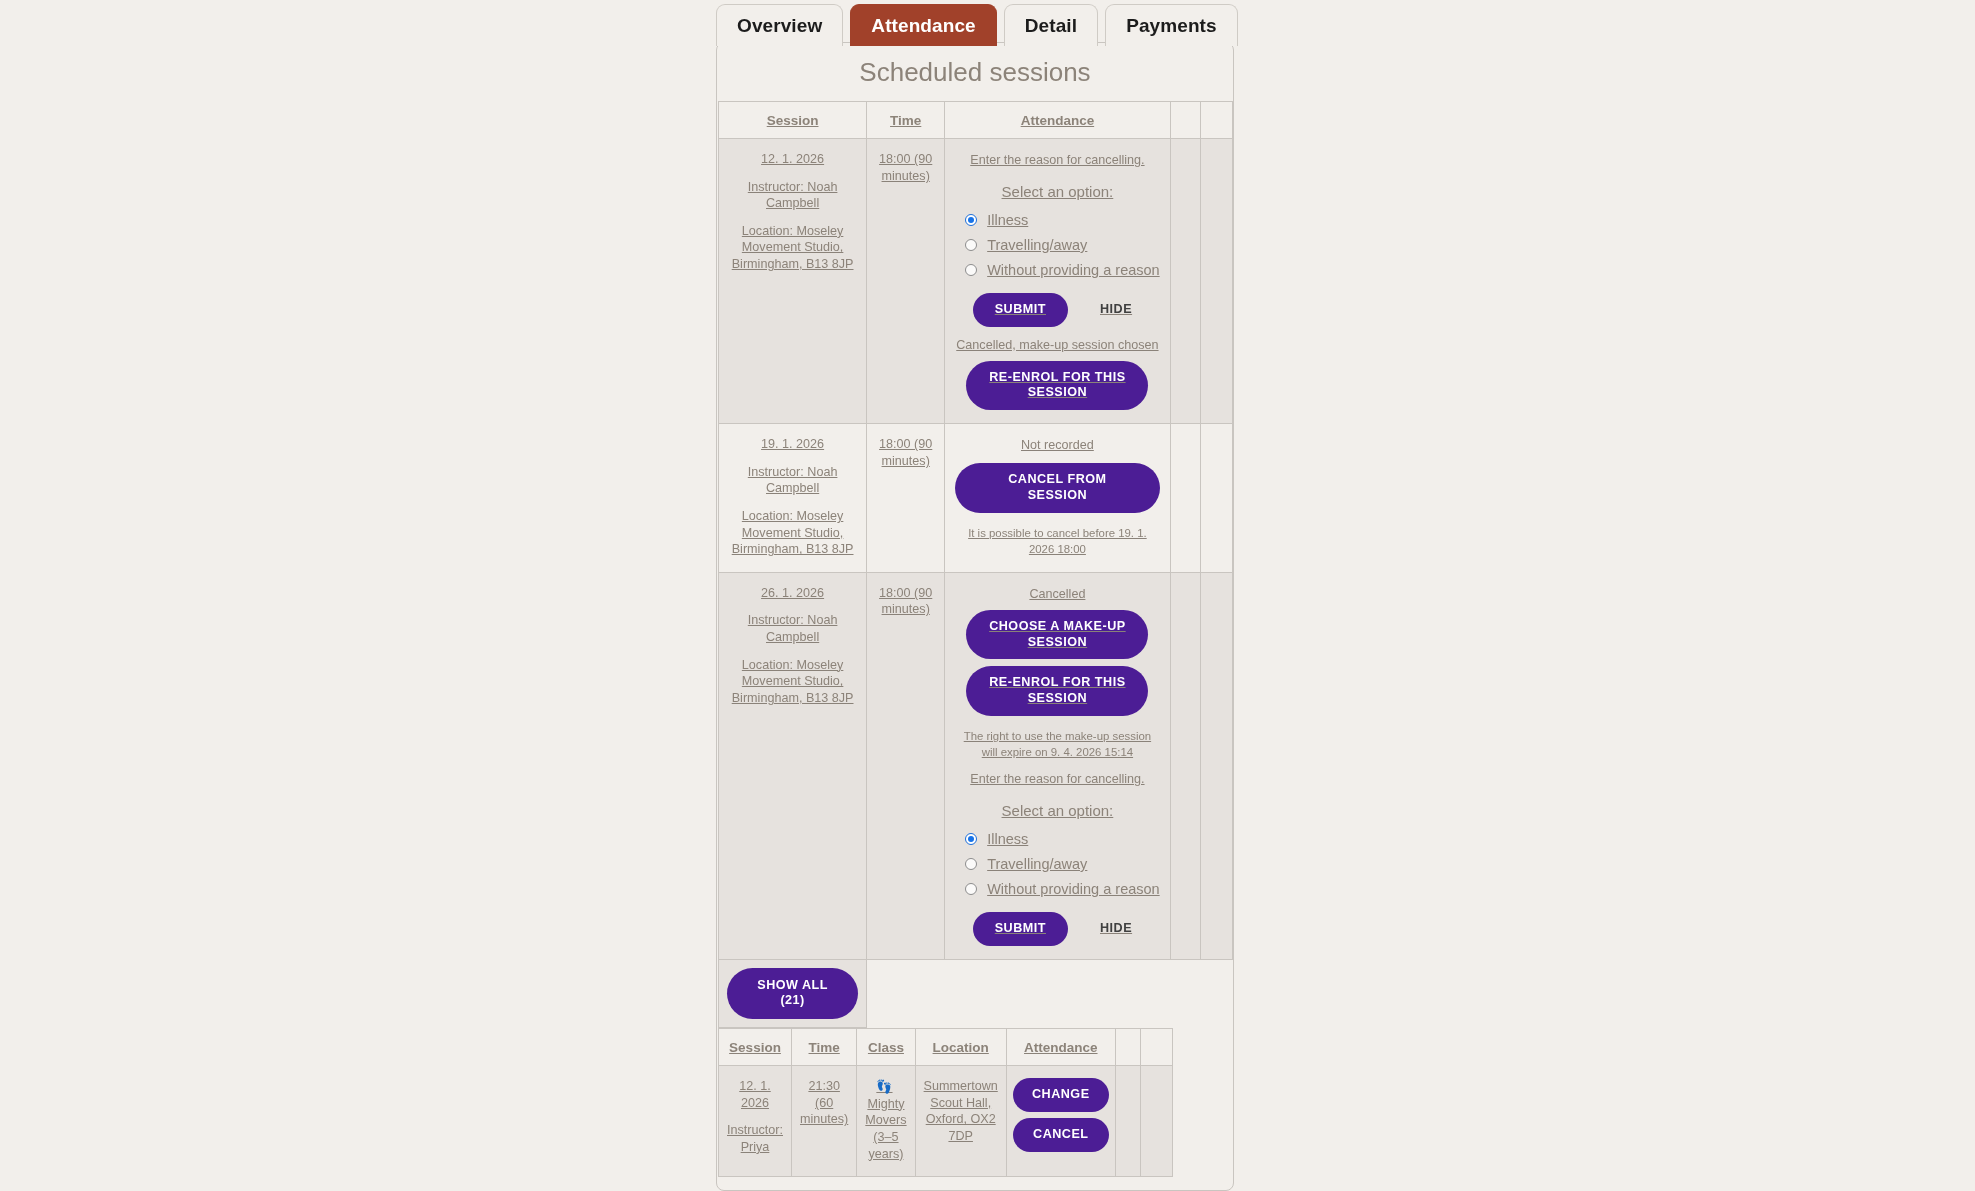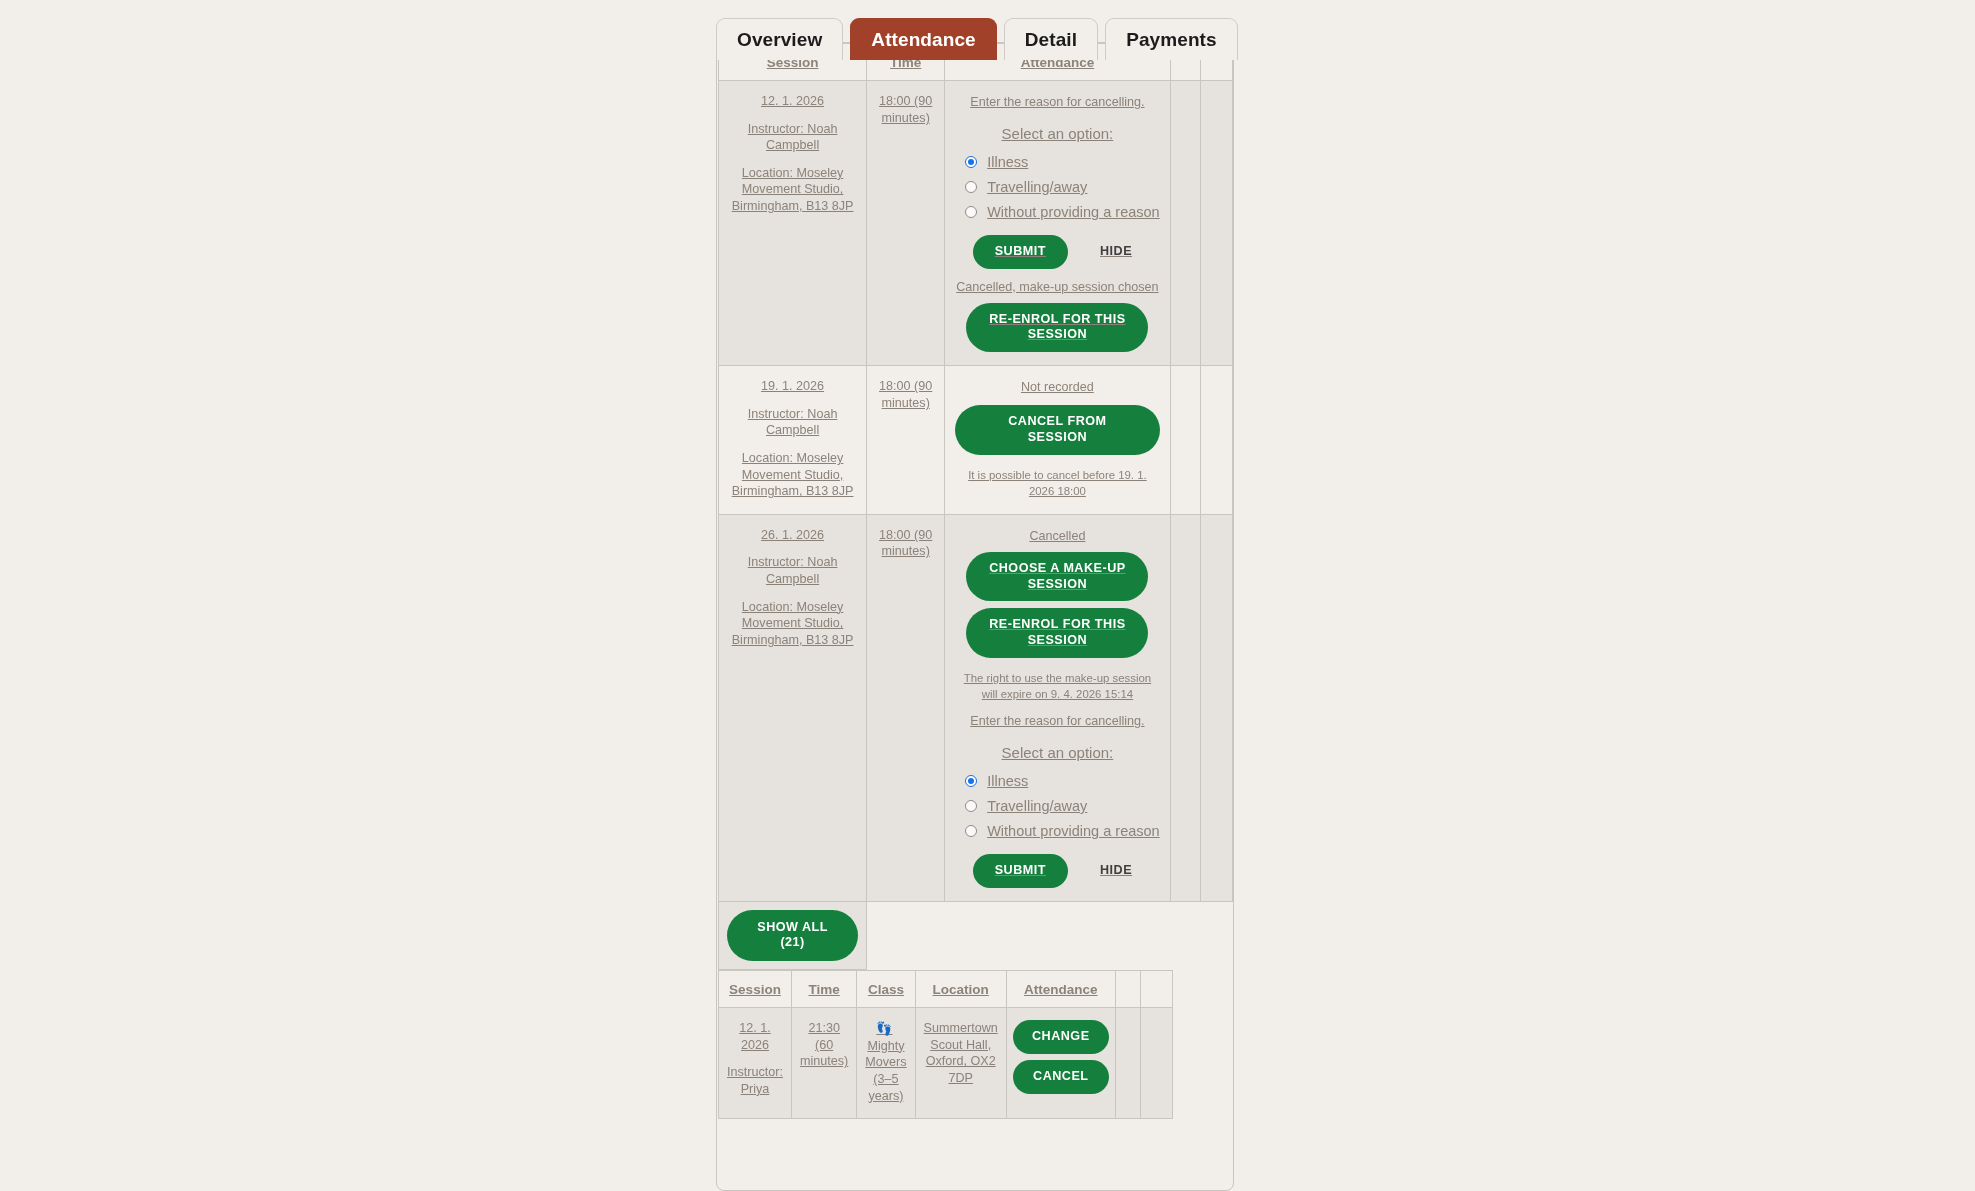--- a/index.html
+++ b/index.html
@@ -19,21 +19,21 @@
     position: relative;
     width: 1975px;
     height: 1191px;
     overflow: hidden;
   }
 
   
   .tabbar {
     position: absolute;
     left: 716px;
-    top: 16px;
+    top: 2px;
     display: flex;
     align-items: flex-end;
     gap: 7px;
     height: 44px;
     z-index: 5;
   }
   .tab {
     height: 42px;
     box-sizing: border-box;
     padding: 0 20px;
@@ -183,21 +183,21 @@
     align-items: center;
     justify-content: center;
     gap: 22px;
     margin-top: 11px;
   }
   .btn {
     display: inline-flex;
     align-items: center;
     justify-content: center;
     text-align: center;
-    background: #15803d;
+    background: #4c1d95;
     color: #ffffff;
     border: none;
     border-radius: 999px;
     font-family: inherit;
     font-size: 12.6px;
     font-weight: bold;
     letter-spacing: .5px;
     padding: 9px 22px;
     line-height: 1.25;
     cursor: pointer;
@@ -247,20 +247,21 @@
     <div class="tab">
         <span>Detail</span>
       </div>
     <div class="tab">
         <span>Payments</span>
       </div>
   </div>
 
   <div class="card">
 
+    <h2 class="section-title">Scheduled sessions</h2>
 
     <table class="grid">
       <colgroup>
         <col style="width:152px">
         <col style="width:79px">
         <col style="width:216px">
         <col style="width:32px">
         <col style="width:34px">
       </colgroup>
       <thead>

